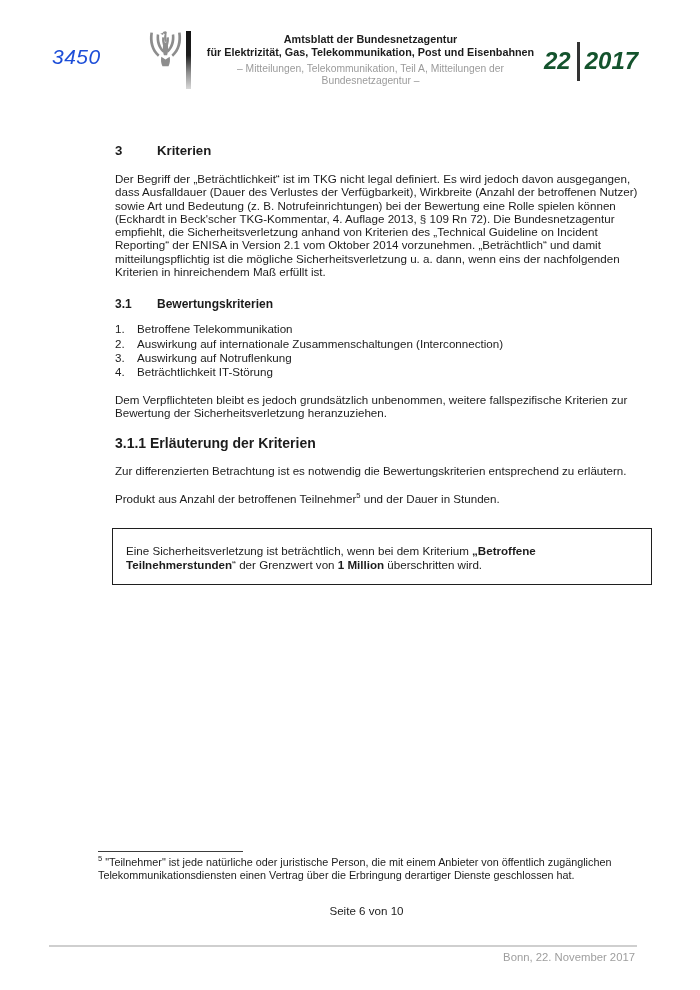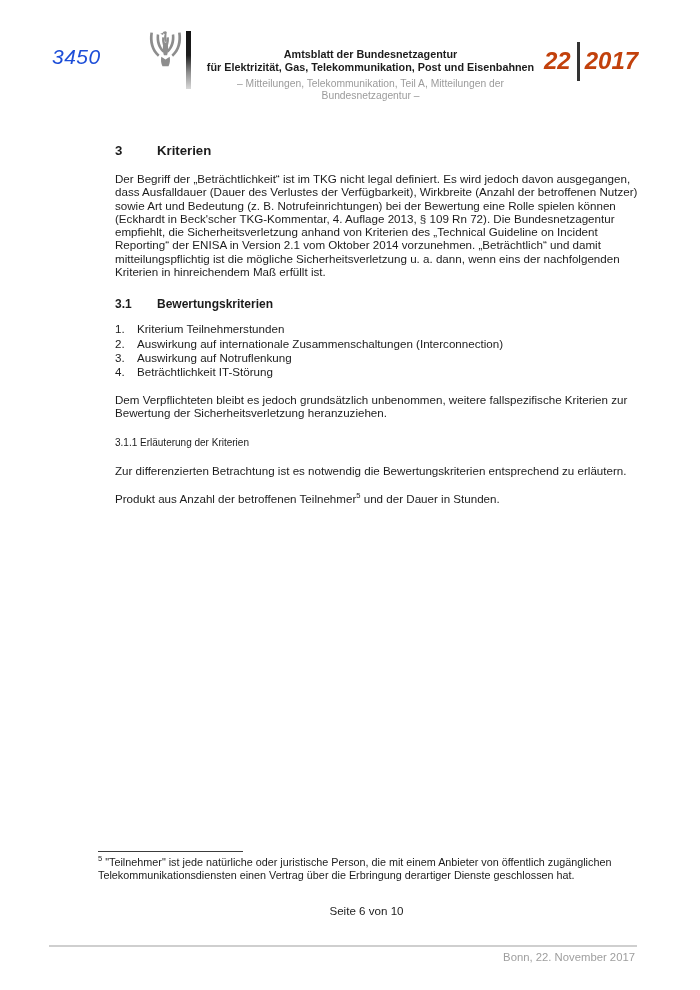--- a/index.html
+++ b/index.html
@@ -12,35 +12,35 @@
   
   .page-number{
     position:absolute;left:52px;top:45px;
     font-size:21px;font-weight:normal;font-style:italic;color:#1d4ed8;letter-spacing:.5px;
   }
   .eagle-wrap{position:absolute;left:148px;top:30px;width:35px;height:40px;}
   .header-bar{
     position:absolute;left:186px;top:31px;width:5px;height:58px;
     background:linear-gradient(to bottom,#141414 0%,#1d1d1d 42%,#8f8f8f 72%,#d9d9d9 100%);
   }
-  .header-center{position:absolute;left:198px;top:48px;width:345px;text-align:center;}
+  .header-center{position:absolute;left:198px;top:33px;width:345px;text-align:center;}
   .header-title{font-size:10.8px;font-weight:bold;line-height:12.6px;color:#1c1c1c;}
   .header-subtitle{font-size:10.3px;color:#9b9b9b;margin-top:5px;line-height:12px;}
   .header-issue{
     position:absolute;left:544px;top:40px;height:42px;
     display:flex;align-items:center;
-    color:#c2410c;font-weight:bold;font-style:italic;font-size:24px;
+    color:#14532d;font-weight:bold;font-style:italic;font-size:24px;
   }
   .issue-divider{width:3px;height:39px;background:#333333;margin:0 5px 0 6px;}
   
   .main{position:absolute;left:115px;top:0;width:537px;}
   .h-top{font-size:13.2px;font-weight:bold;margin:143px 0 0 0;line-height:15px;}
   .h-num{display:inline-block;width:42px;}
   .h-sub{font-size:12px;font-weight:bold;margin:19px 0 0 0;line-height:15px;}
-  .h-minor{font-size:10px;font-weight:normal;margin:16px 0 0 0;line-height:14px;}
+  .h-minor{font-size:14px;font-weight:bold;margin:16px 0 0 0;line-height:14px;}
   .h-minor2{font-size:11.8px;font-weight:bold;margin:15px 0 0 0;line-height:14px;}
   .para{font-size:11.6px;line-height:13.3px;margin:14px 0 0 0;}
   .para-tight{font-size:11.6px;line-height:13.3px;margin:15px 0 0 0;}
   .criteria{margin:10px 0 0 0;}
   .list-row{display:flex;font-size:11.6px;line-height:14.2px;}
   .list-num{width:22px;flex:0 0 22px;}
   .highlight-box{
     margin:23px 0 0 -3px;border:1.5px solid #1f1f1f;
     padding:15px 14px 13px 13px;font-size:11.6px;line-height:13.4px;
   }
@@ -107,21 +107,21 @@
 
   <p class="para">Der Begriff der „Beträchtlichkeit“ ist im TKG nicht legal definiert. Es wird jedoch davon ausgegangen, dass Ausfalldauer (Dauer des Verlustes der Verfügbarkeit), Wirkbreite (Anzahl der betroffenen Nutzer) sowie Art und Bedeutung (z. B. Notrufeinrichtungen) bei der Bewertung eine Rolle spielen können (Eckhardt in Beck'scher TKG-Kommentar, 4. Auflage 2013, § 109 Rn 72). Die Bundesnetzagentur empfiehlt, die Sicherheitsverletzung anhand von Kriterien des „Technical Guideline on Incident Reporting“ der ENISA in Version 2.1 vom Oktober 2014 vorzunehmen. „Beträchtlich“ und damit mitteilungspflichtig ist die mögliche Sicherheitsverletzung u. a. dann, wenn eins der nachfolgenden Kriterien in hinreichendem Maß erfüllt ist.</p>
 
   <div class="h-sub">
     <span class="h-num">3.1</span><span>Bewertungskriterien</span>
   </div>
 
   <div class="criteria">
     <div class="list-row">
       <span class="list-num">1.</span>
-      <span>Kriterium Teilnehmerstunden</span>
+      <span>Betroffene Telekommunikation</span>
     </div>
     <div class="list-row">
       <span class="list-num">2.</span>
       <span>Auswirkung auf internationale Zusammenschaltungen (Interconnection)</span>
     </div>
     <div class="list-row">
       <span class="list-num">3.</span>
       <span>Auswirkung auf Notruflenkung</span>
     </div>
     <div class="list-row">
@@ -132,20 +132,23 @@
 
   <p class="para">Dem Verpflichteten bleibt es jedoch grundsätzlich unbenommen, weitere fallspezifische Kriterien zur Bewertung der Sicherheitsverletzung heranzuziehen.</p>
 
   <div class="h-minor">3.1.1 Erläuterung der Kriterien</div>
 
   <p class="para">Zur differenzierten Betrachtung ist es notwendig die Bewertungskriterien entsprechend zu erläutern.</p>
 
 
   <p class="para-tight"><span>Produkt aus Anzahl der betroffenen Teilnehmer</span><sup class="fnref">5</sup><span> und der Dauer in Stunden.</span></p>
 
+  <div class="highlight-box">
+    <span>Eine Sicherheitsverletzung ist beträchtlich, wenn bei dem Kriterium </span><span class="bold">„Betroffene Teilnehmerstunden</span><span>“ der Grenzwert von </span><span class="bold">1 Million</span><span> überschritten wird.</span>
+  </div>
 
 </div>
 
 <div class="footnote">
   <div class="footnote-rule"></div>
   <div><sup class="fnref">5</sup><span> "Teilnehmer" ist jede natürliche oder juristische Person, die mit einem Anbieter von öffentlich zugänglichen Telekommunikationsdiensten einen Vertrag über die Erbringung derartiger Dienste geschlossen hat.</span></div>
 </div>
 
 <div class="page-indicator">Seite 6 von 10</div>
 

